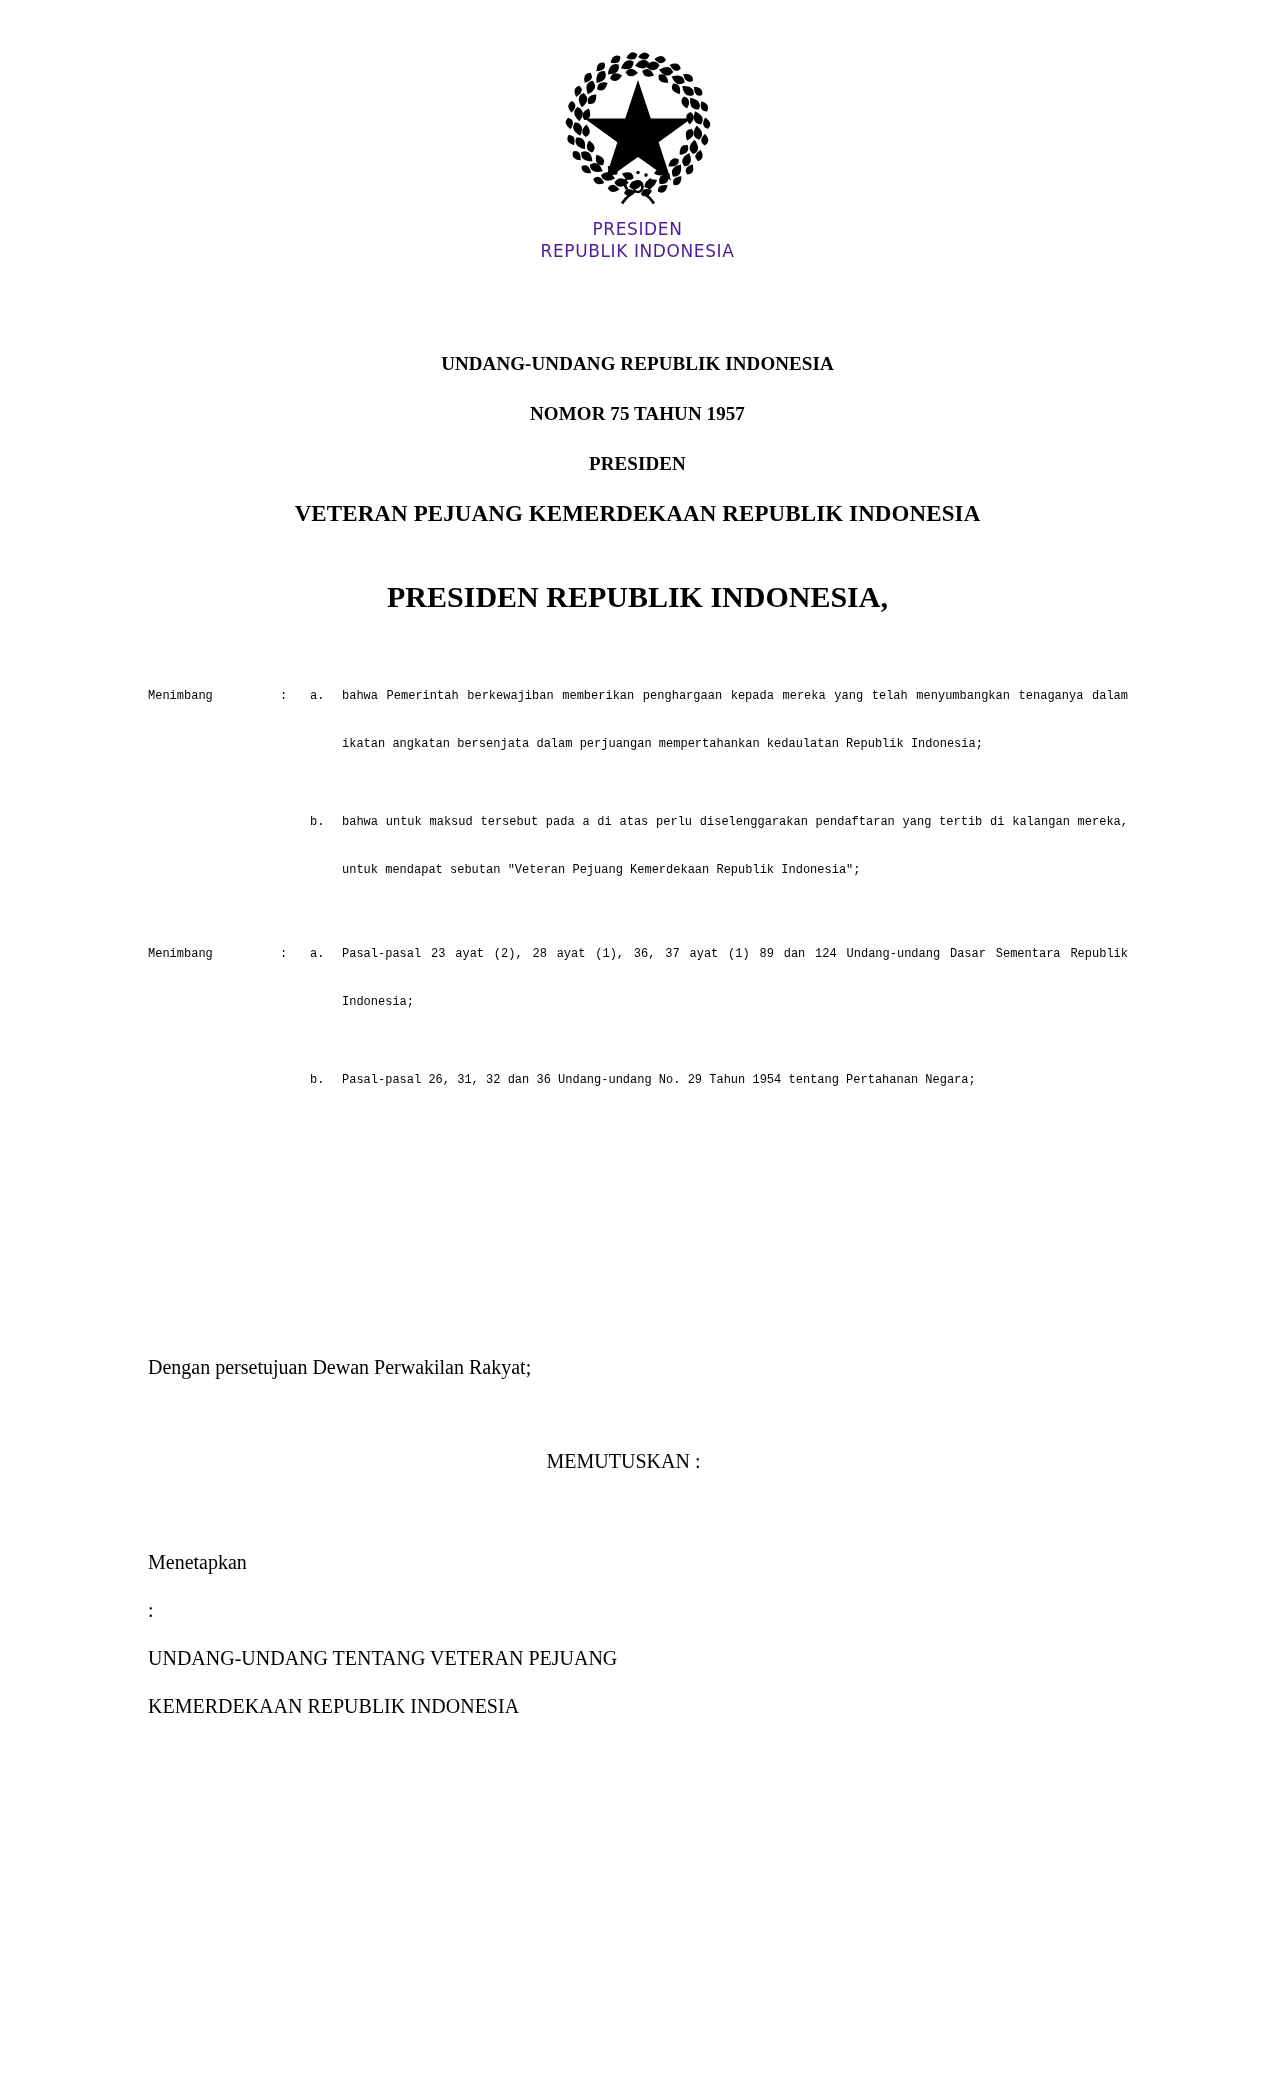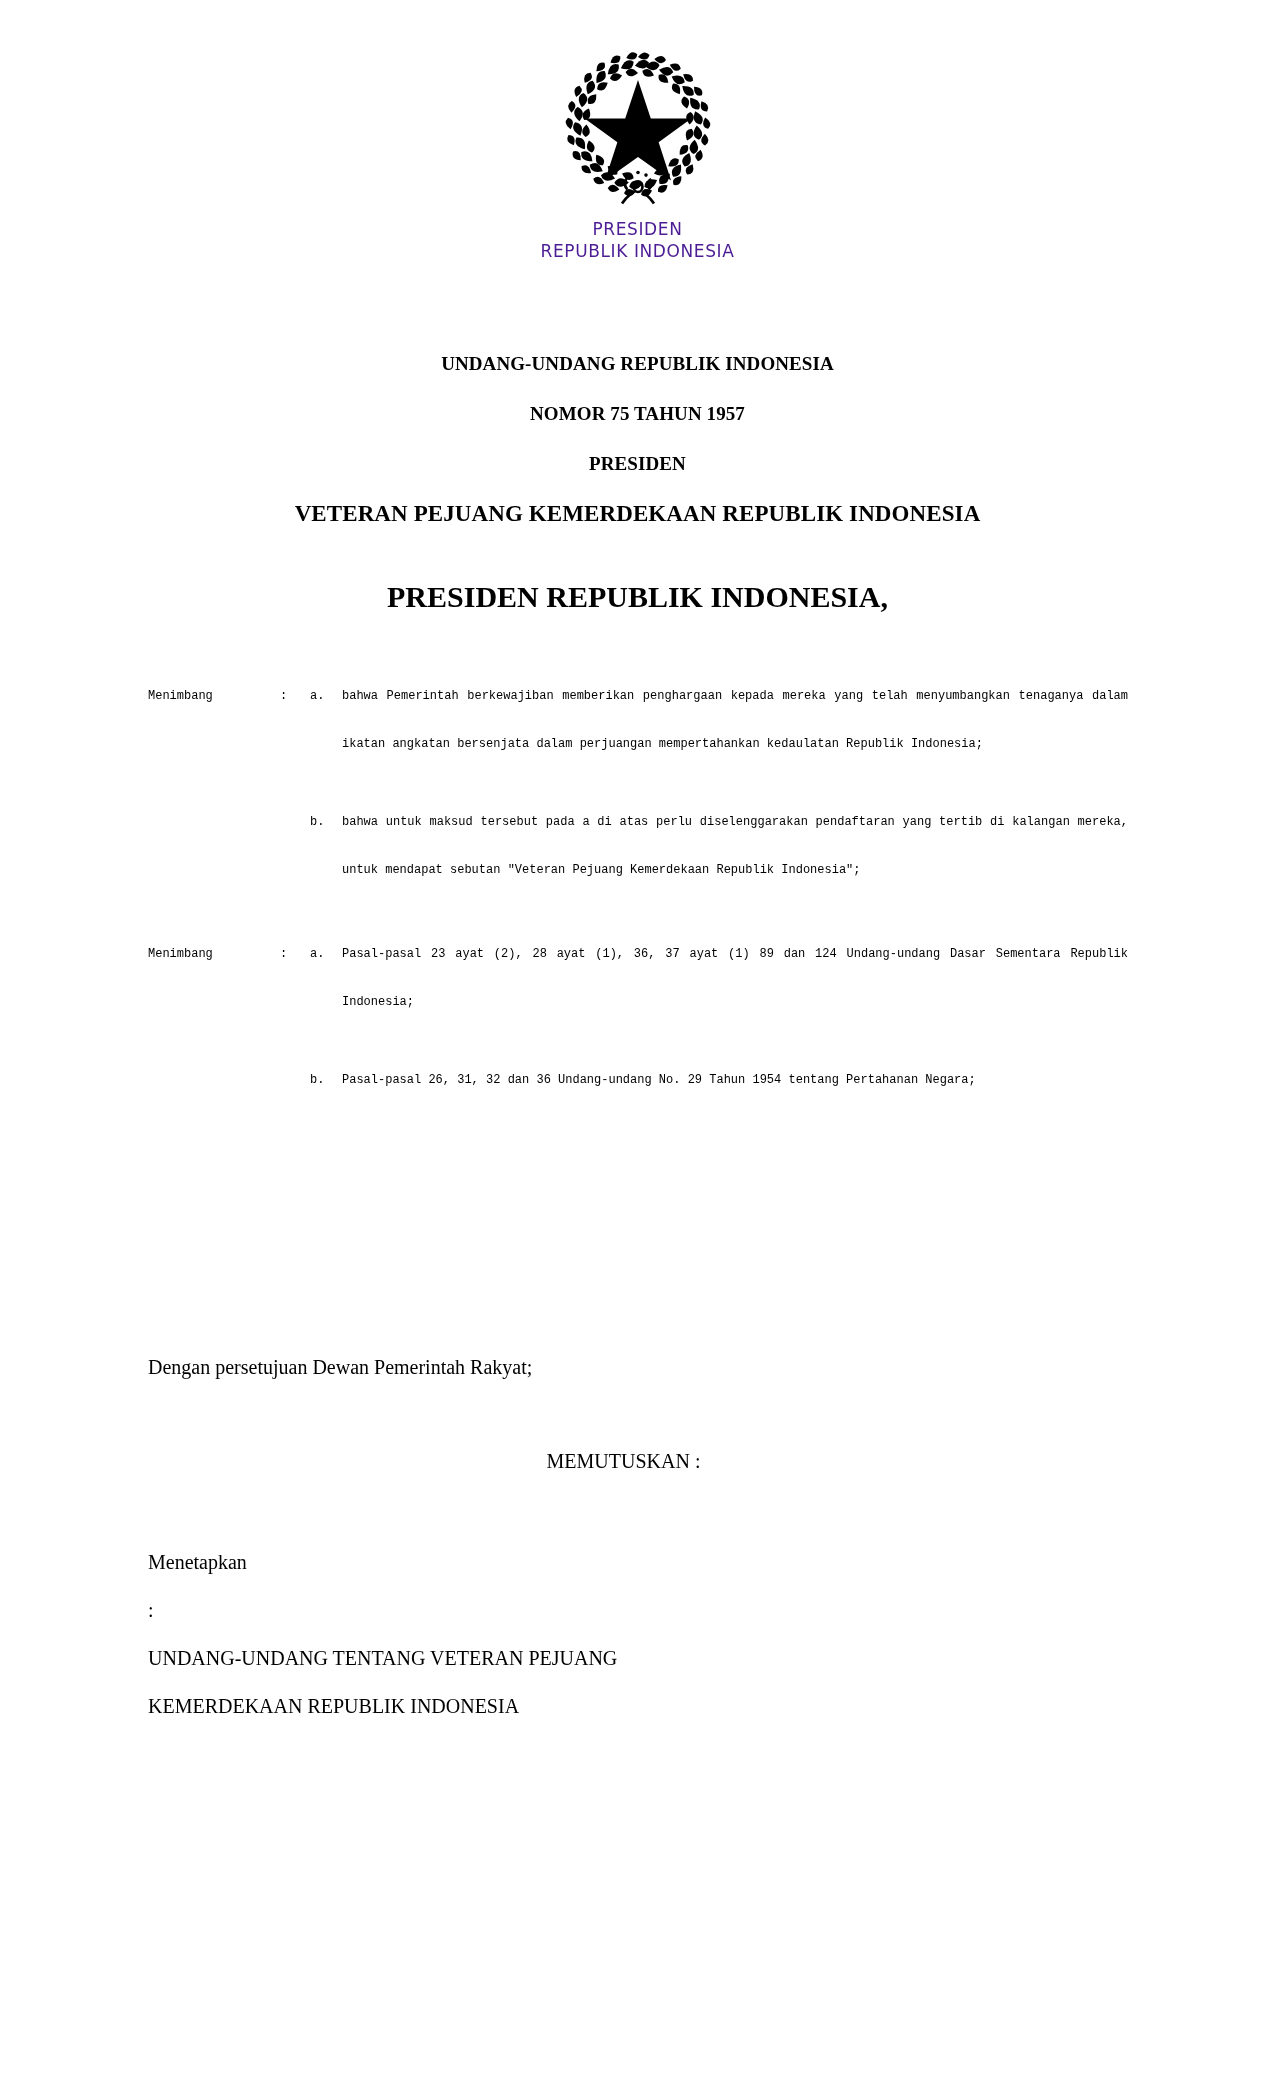--- a/index.html
+++ b/index.html
@@ -354,21 +354,21 @@
     <div class="gap-small"></div>
 
     <div class="sub-row">
       <div class="spacer"></div>
       <div class="clause-marker">b.</div>
       <div class="clause-body justify-all">Pasal-pasal 26,  31, 32 dan  36 Undang-undang No. 29 Tahun 1954 tentang Pertahanan Negara;</div>
     </div>
 
   </div>
 
-  <div class="approval">Dengan persetujuan Dewan Pemerintah Rakyat;</div>
+  <div class="approval">Dengan persetujuan Dewan Perwakilan Rakyat;</div>
 
   <div class="decide">MEMUTUSKAN :</div>
 
   <div class="stipulate">
     <div class="stipulate-row">
       <div class="stipulate-label">Menetapkan</div>
       <div class="stipulate-colon">:</div>
       <div class="stipulate-body">
         <span class="l1">UNDANG-UNDANG TENTANG VETERAN PEJUANG</span>
         <span class="l2">KEMERDEKAAN REPUBLIK INDONESIA</span>

